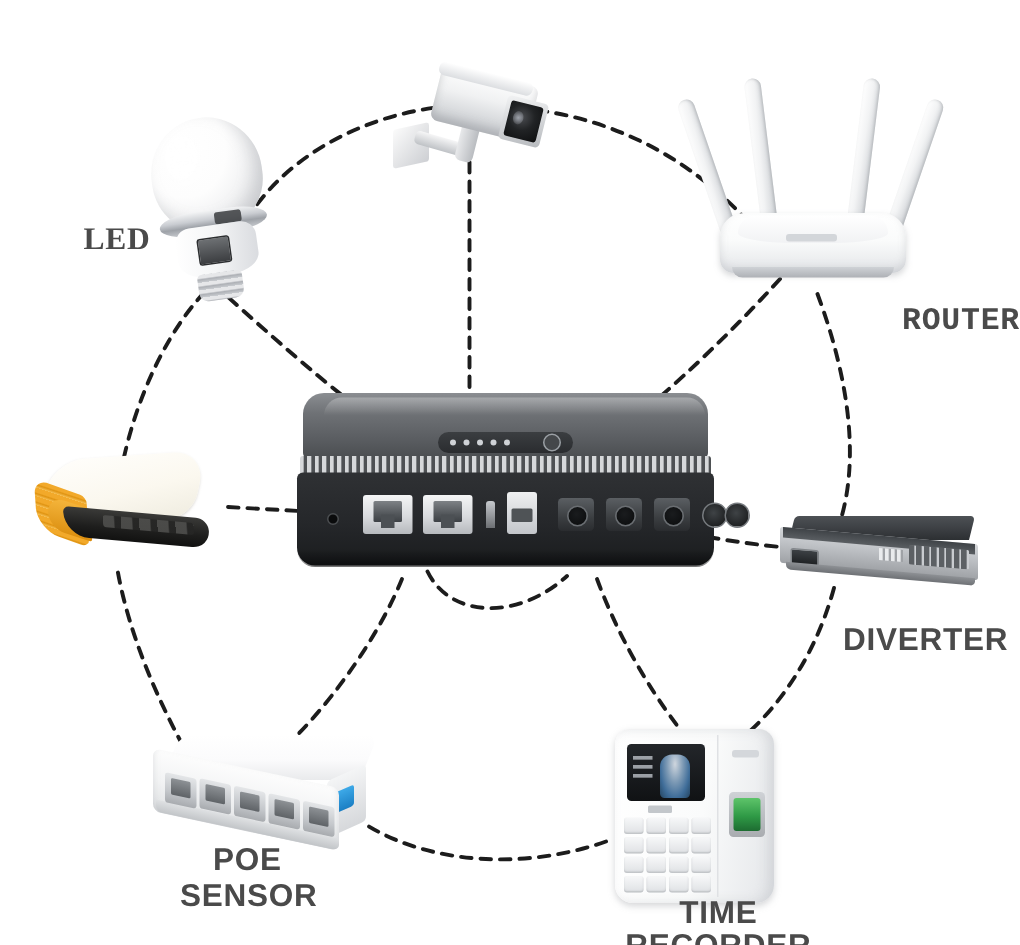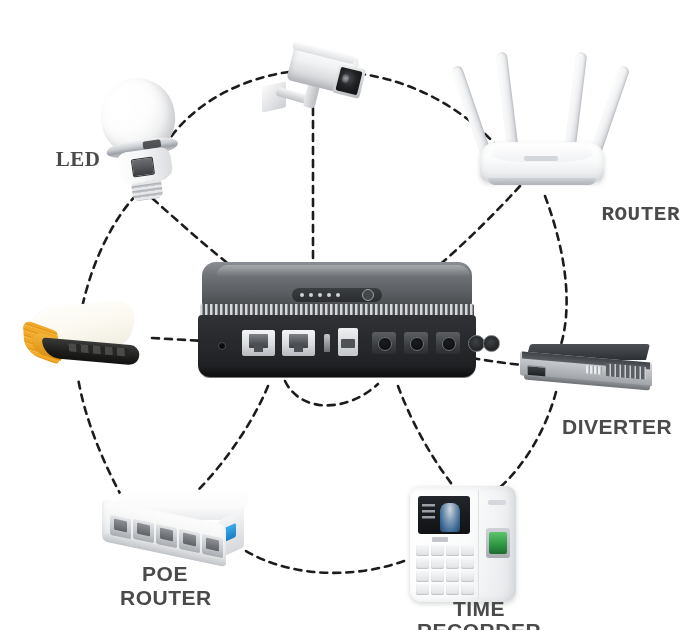--- a/index.html
+++ b/index.html
@@ -652,21 +652,21 @@
     <div class="poe-blue"></div>
     <div class="poe-front"></div>
     <div class="poe-base"></div>
     <div class="poe-port poe-p1"></div>
     <div class="poe-port poe-p2"></div>
     <div class="poe-port poe-p3"></div>
     <div class="poe-port poe-p4"></div>
     <div class="poe-port poe-p5"></div>
   </div>
   <div class="label" style="left:120px; top:562px; width:90px; font-size:21px; line-height:1.12;">POE
-ROUTER</div>
+SENSOR</div>
 
   <div class="node recorder" style="left:410px; top:486px;">
     <div class="rec-body"></div>
     <div class="rec-divider"></div>
     <div class="rec-screen">
       <div class="rec-screen-img"></div>
       <div class="rec-screen-text"></div>
     </div>
     <div class="rec-brand"></div>
     <div class="rec-speaker"></div>

